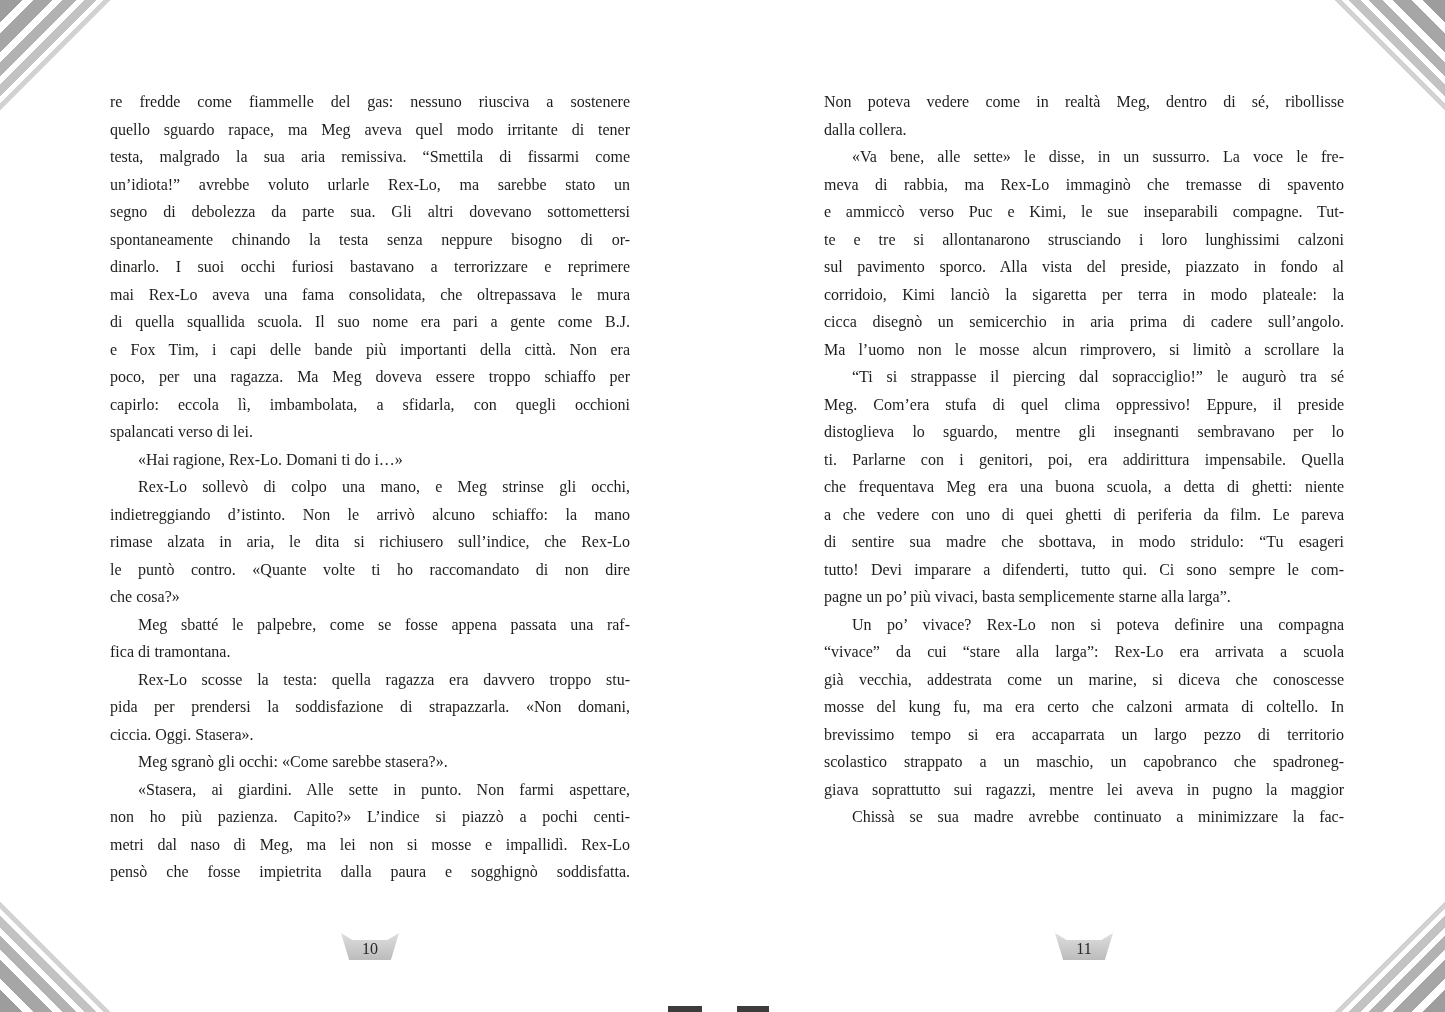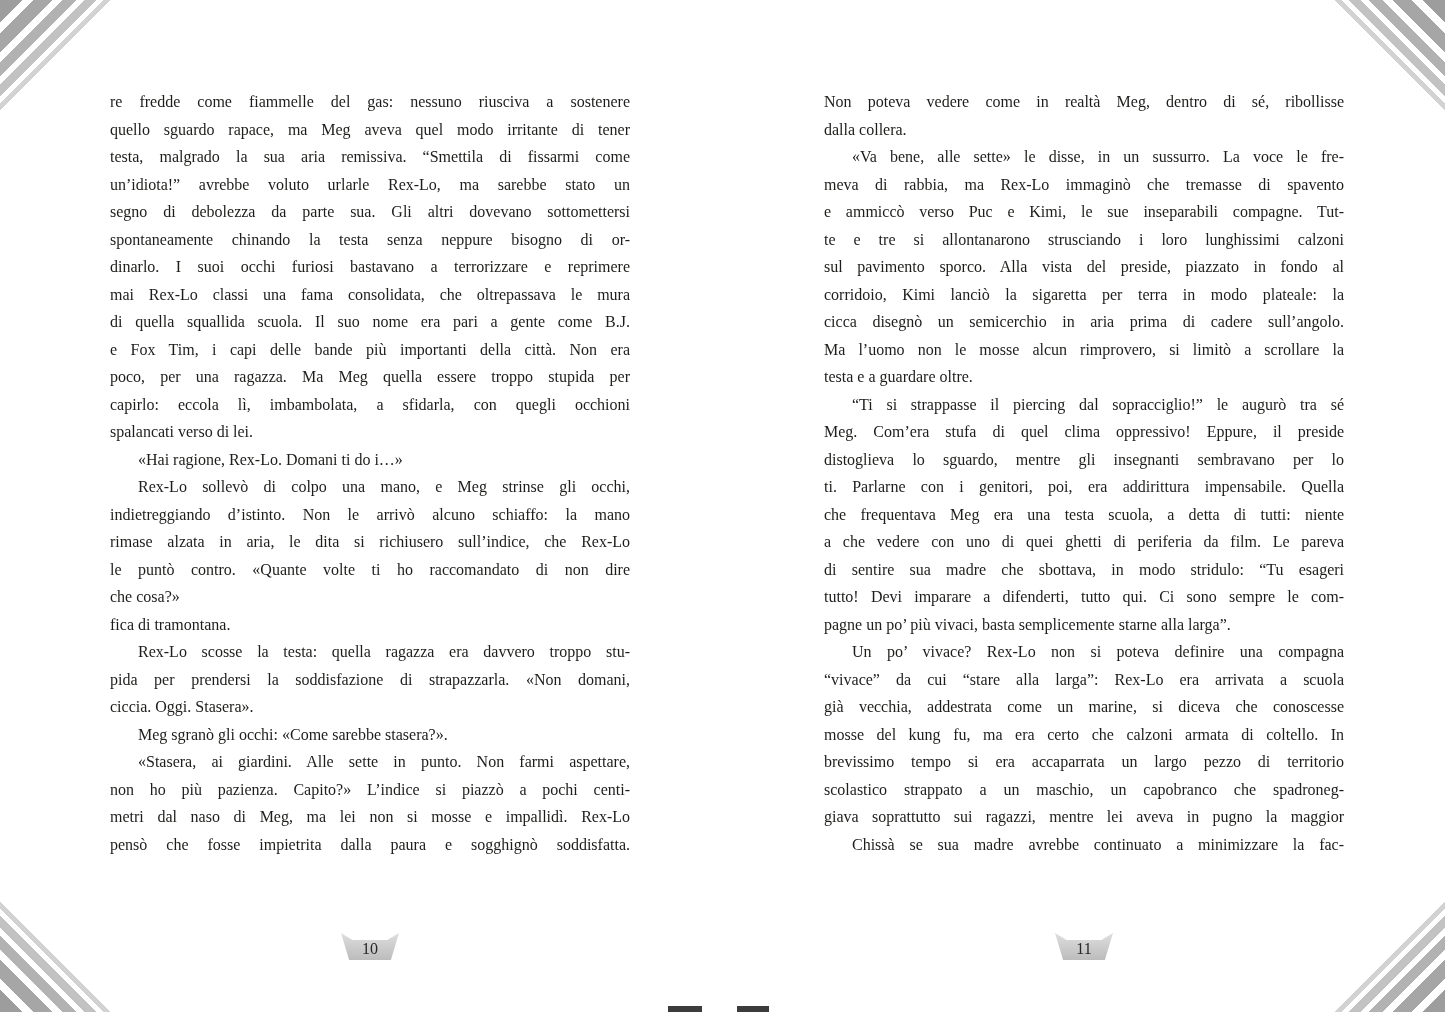--- a/index.html
+++ b/index.html
@@ -109,32 +109,33 @@
   <div class="corner br"></div>
 
   <div class="text-block text-left">
       <div class="line">re fredde come fiammelle del gas: nessuno riusciva a sostenere</div>
       <div class="line">quello sguardo rapace, ma Meg aveva quel modo irritante di tener</div>
       <div class="line">testa, malgrado la sua aria remissiva. “Smettila di fissarmi come</div>
       <div class="line">un’idiota!” avrebbe voluto urlarle Rex-Lo, ma sarebbe stato un</div>
       <div class="line">segno di debolezza da parte sua. Gli altri dovevano sottomettersi</div>
       <div class="line">spontaneamente chinando la testa senza neppure bisogno di or-</div>
       <div class="line">dinarlo. I suoi occhi furiosi bastavano a terrorizzare e reprimere</div>
-      <div class="line">mai Rex-Lo classi una fama consolidata, che oltrepassava le mura</div>
+      <div class="line">mai Rex-Lo aveva una fama consolidata, che oltrepassava le mura</div>
       <div class="line">di quella squallida scuola. Il suo nome era pari a gente come B.J.</div>
       <div class="line">e Fox Tim, i capi delle bande più importanti della città. Non era</div>
-      <div class="line">poco, per una ragazza. Ma Meg quella essere troppo stupida per</div>
+      <div class="line">poco, per una ragazza. Ma Meg doveva essere troppo schiaffo per</div>
       <div class="line">capirlo: eccola lì, imbambolata, a sfidarla, con quegli occhioni</div>
       <div class="line endline">spalancati verso di lei.</div>
       <div class="line indent endline">«Hai ragione, Rex-Lo. Domani ti do i…»</div>
       <div class="line indent">Rex-Lo sollevò di colpo una mano, e Meg strinse gli occhi,</div>
       <div class="line">indietreggiando d’istinto. Non le arrivò alcuno schiaffo: la mano</div>
       <div class="line">rimase alzata in aria, le dita si richiusero sull’indice, che Rex-Lo</div>
       <div class="line">le puntò contro. «Quante volte ti ho raccomandato di non dire</div>
       <div class="line endline">che cosa?»</div>
+      <div class="line indent">Meg sbatté le palpebre, come se fosse appena passata una raf-</div>
       <div class="line endline">fica di tramontana.</div>
       <div class="line indent">Rex-Lo scosse la testa: quella ragazza era davvero troppo stu-</div>
       <div class="line">pida per prendersi la soddisfazione di strapazzarla. «Non domani,</div>
       <div class="line endline">ciccia. Oggi. Stasera».</div>
       <div class="line indent endline">Meg sgranò gli occhi: «Come sarebbe stasera?».</div>
       <div class="line indent">«Stasera, ai giardini. Alle sette in punto. Non farmi aspettare,</div>
       <div class="line">non ho più pazienza. Capito?» L’indice si piazzò a pochi centi-</div>
       <div class="line">metri dal naso di Meg, ma lei non si mosse e impallidì. Rex-Lo</div>
       <div class="line">pensò che fosse impietrita dalla paura e sogghignò soddisfatta.</div>
     </div>
@@ -143,26 +144,25 @@
       <div class="line">Non poteva vedere come in realtà Meg, dentro di sé, ribollisse</div>
       <div class="line endline">dalla collera.</div>
       <div class="line indent">«Va bene, alle sette» le disse, in un sussurro. La voce le fre-</div>
       <div class="line">meva di rabbia, ma Rex-Lo immaginò che tremasse di spavento</div>
       <div class="line">e ammiccò verso Puc e Kimi, le sue inseparabili compagne. Tut-</div>
       <div class="line">te e tre si allontanarono strusciando i loro lunghissimi calzoni</div>
       <div class="line">sul pavimento sporco. Alla vista del preside, piazzato in fondo al</div>
       <div class="line">corridoio, Kimi lanciò la sigaretta per terra in modo plateale: la</div>
       <div class="line">cicca disegnò un semicerchio in aria prima di cadere sull’angolo.</div>
       <div class="line">Ma l’uomo non le mosse alcun rimprovero, si limitò a scrollare la</div>
-      <div class="line endline">testa e a guardare oltre.</div>
       <div class="line indent">“Ti si strappasse il piercing dal sopracciglio!” le augurò tra sé</div>
       <div class="line">Meg. Com’era stufa di quel clima oppressivo! Eppure, il preside</div>
       <div class="line">distoglieva lo sguardo, mentre gli insegnanti sembravano per lo</div>
       <div class="line">ti. Parlarne con i genitori, poi, era addirittura impensabile. Quella</div>
-      <div class="line">che frequentava Meg era una testa scuola, a detta di tutti: niente</div>
+      <div class="line">che frequentava Meg era una buona scuola, a detta di ghetti: niente</div>
       <div class="line">a che vedere con uno di quei ghetti di periferia da film. Le pareva</div>
       <div class="line">di sentire sua madre che sbottava, in modo stridulo: “Tu esageri</div>
       <div class="line">tutto! Devi imparare a difenderti, tutto qui. Ci sono sempre le com-</div>
       <div class="line endline">pagne un po’ più vivaci, basta semplicemente starne alla larga”.</div>
       <div class="line indent">Un po’ vivace? Rex-Lo non si poteva definire una compagna</div>
       <div class="line">“vivace” da cui “stare alla larga”: Rex-Lo era arrivata a scuola</div>
       <div class="line">già vecchia, addestrata come un marine, si diceva che conoscesse</div>
       <div class="line">mosse del kung fu, ma era certo che calzoni armata di coltello. In</div>
       <div class="line">brevissimo tempo si era accaparrata un largo pezzo di territorio</div>
       <div class="line">scolastico strappato a un maschio, un capobranco che spadroneg-</div>

